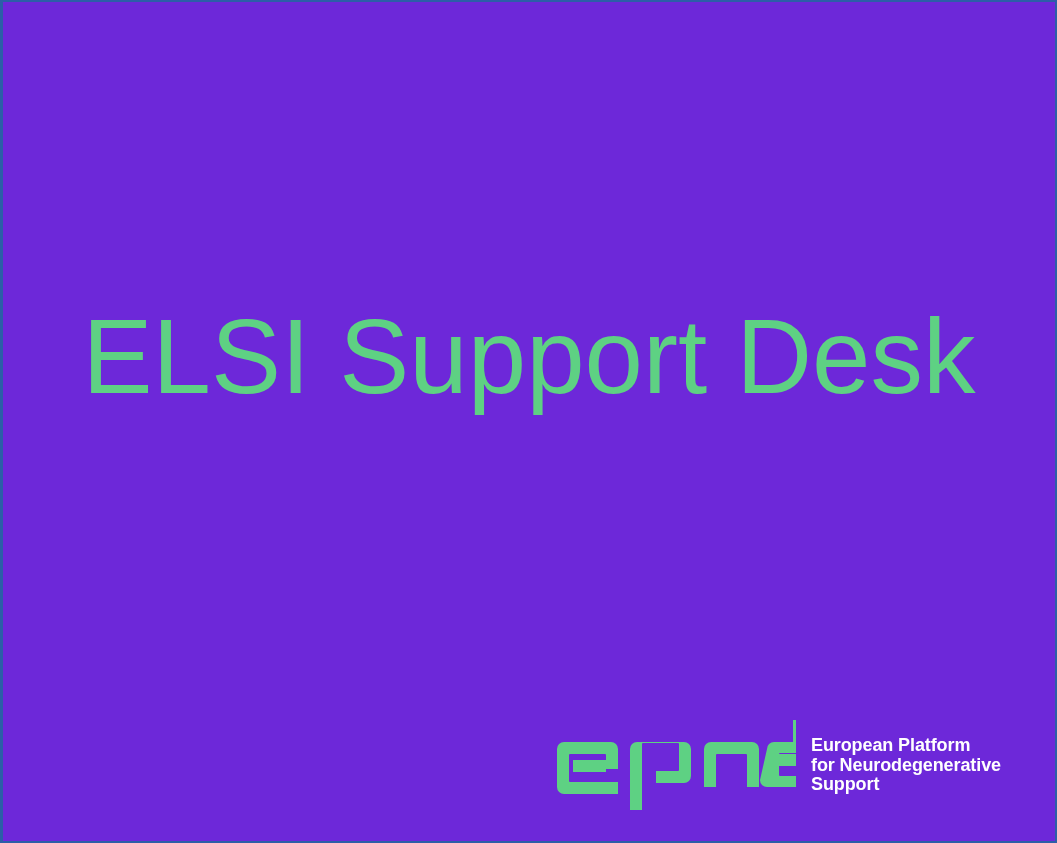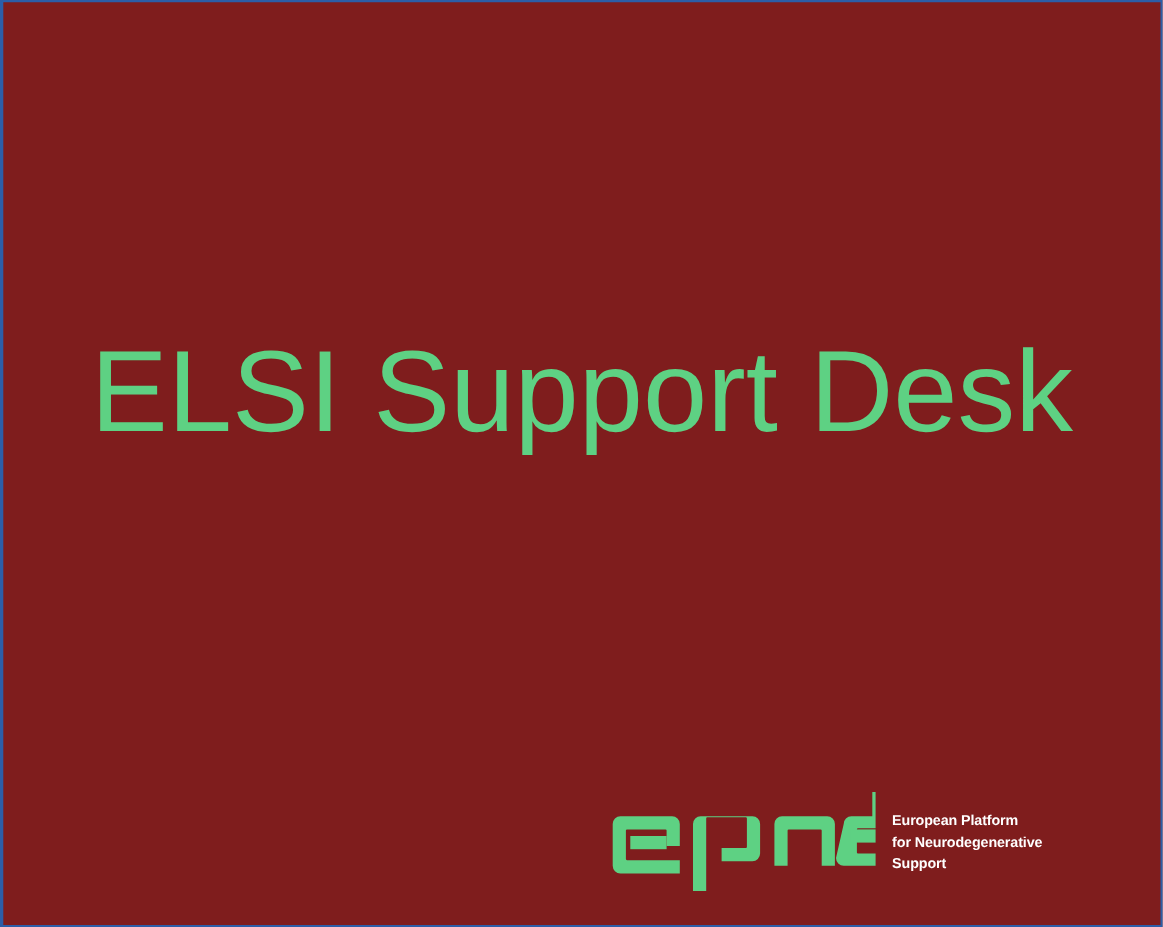--- a/index.html
+++ b/index.html
@@ -9,21 +9,21 @@
   }
   body {
     font-family: "Liberation Sans", sans-serif;
   }
 
   #slide {
     position: relative;
     width: 1057px;
     height: 843px;
     box-sizing: border-box;
-    background: #7f1d1d;
+    background: #6d28d9;
     border-left: 3px solid #2c5ea8;
     border-top: 2px solid #2c5ea8;
     border-right: 2px solid #2c5ea8;
     border-bottom: 2px solid #2c5ea8;
     overflow: hidden;
   }
 
   
   #title {
     position: absolute;
@@ -62,21 +62,21 @@
     height: 100px;
   }
 
   #logo-tagline {
     position: absolute;
     left: 257px;
     top: 20px;
     color: #ffffff;
     font-family: "Liberation Sans", sans-serif;
     font-weight: bold;
-    font-size: 13px;
+    font-size: 18px;
     line-height: 19.5px;
     letter-spacing: -0.1px;
     white-space: nowrap;
   }
   #logo-tagline div { display: block; }
 </style>
 </head>
 <body>
 
 <div id="slide">

